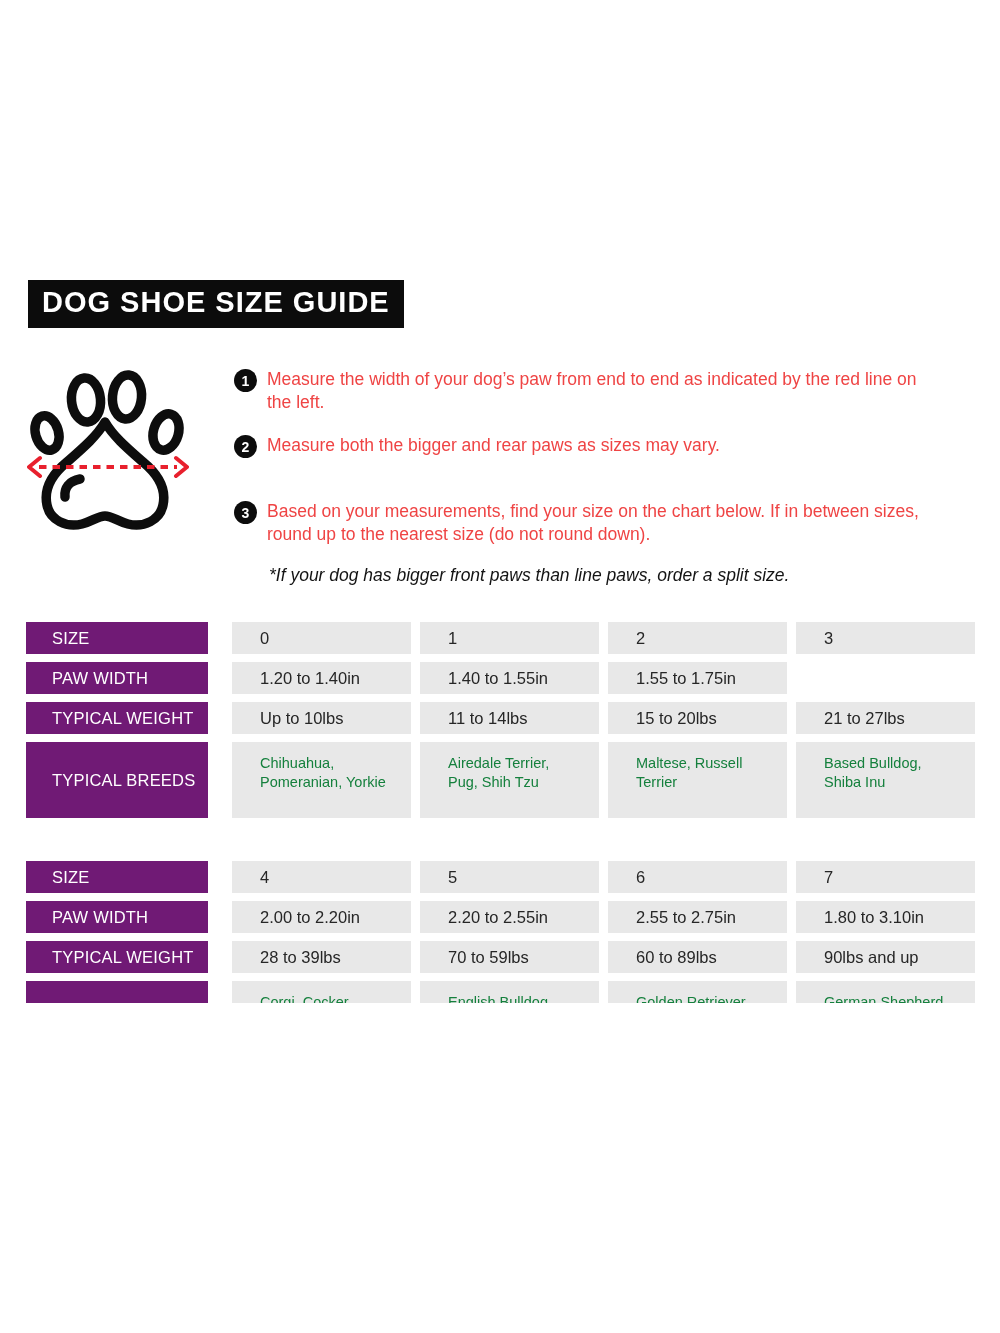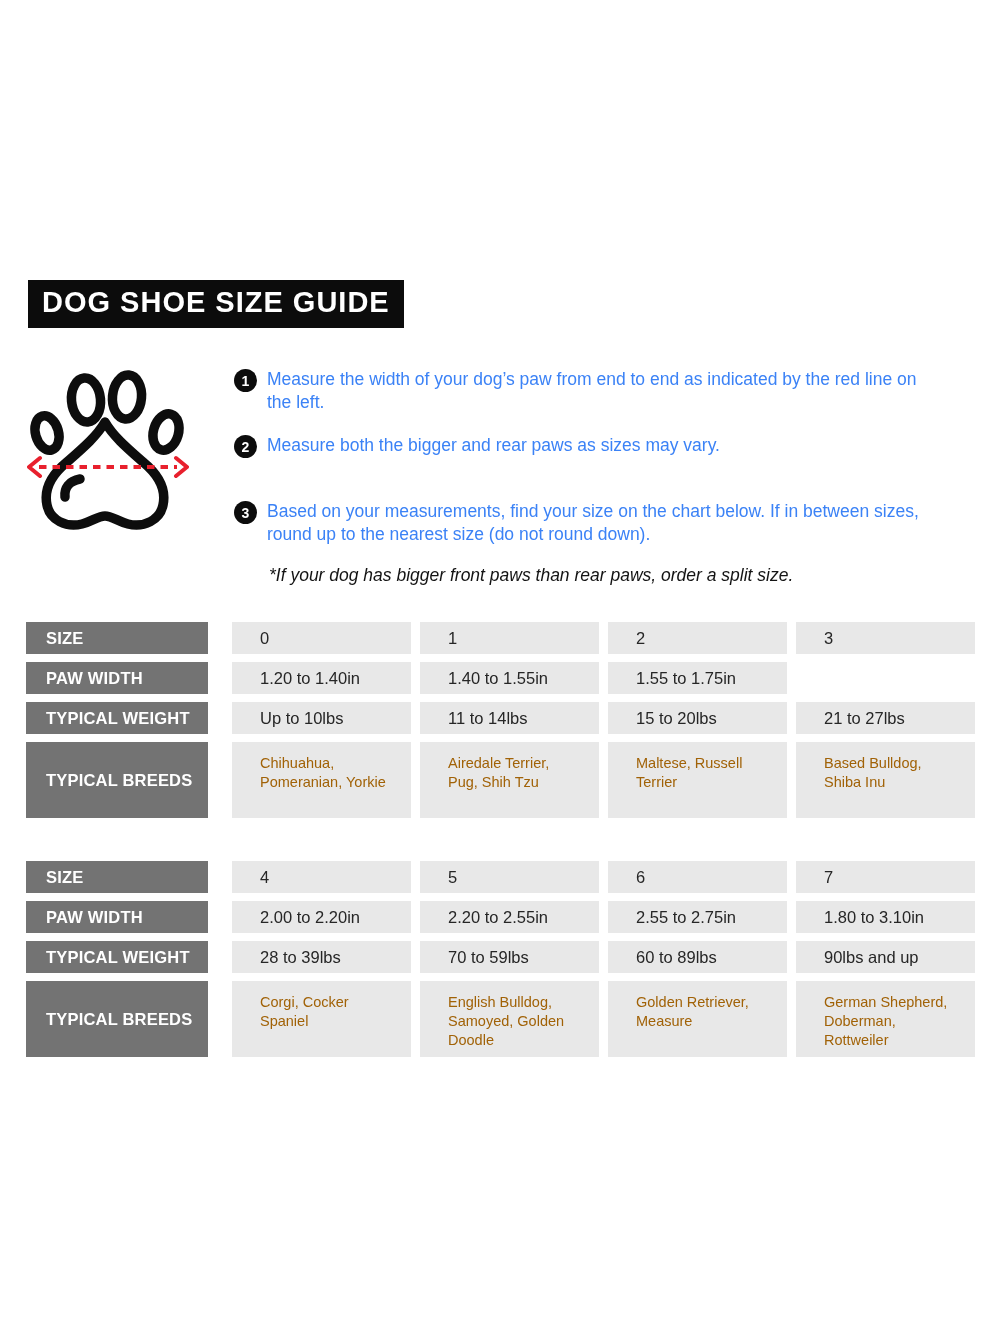--- a/index.html
+++ b/index.html
@@ -1,19 +1,19 @@
 <!DOCTYPE html>
 <html><head>
 <meta charset="utf-8">
 <style>
   html, body { margin: 0; padding: 0; background: #ffffff; }
   .page {
     position: relative;
     width: 1000px;
-    height: 1333px;
+    height: 1003px;
     background: #ffffff;
     font-family: "Liberation Sans", sans-serif;
     color: #151515;
     overflow: hidden;
   }
   .title-box {
     position: absolute;
     left: 28px;
     top: 280px;
     background: #0c0c0c;
@@ -49,46 +49,46 @@
     font-weight: 700;
     font-size: 14px;
     display: flex;
     align-items: center;
     justify-content: center;
     margin-top: 1px;
   }
   .step-text {
     font-size: 17.5px;
     line-height: 22.5px;
-    color: #3b82f6;
+    color: #ef4444;
     max-width: 660px;
   }
   .note {
     position: absolute;
     left: 269px;
     top: 565px;
     font-style: italic;
     font-size: 17.5px;
     color: #141414;
   }
   .size-table { position: absolute; left: 26px; }
   .table-1 { top: 622px; }
   .table-2 { top: 861px; }
   .trow { display: flex; margin-bottom: 8px; }
   .lbl {
     width: 182px;
     height: 32px;
-    background: #737373;
+    background: #701a75;
     color: #ffffff;
-    font-weight: 700;
+    font-weight: 400;
     font-size: 16.5px;
     letter-spacing: 0.2px;
     display: flex;
     align-items: center;
-    padding-left: 20px;
+    padding-left: 26px;
     box-sizing: border-box;
     margin-right: 24px;
     flex: 0 0 auto;
   }
   .cell {
     width: 179px;
     height: 32px;
     background: #e8e8e8;
     color: #262626;
     font-size: 16.5px;
@@ -101,21 +101,21 @@
   }
   .trow .cell:last-child { margin-right: 0; }
   .trow.breeds .lbl { height: 76px; }
   .trow.breeds .cell {
     height: 76px;
     align-items: flex-start;
     padding-top: 12px;
     padding-right: 24px;
     font-size: 14.5px;
     line-height: 19px;
-    color: #a16207;
+    color: #15803d;
   }
 </style>
 </head>
 <body>
 
 <div class="page">
 
   <div class="title-box">DOG SHOE SIZE GUIDE</div>
 
   <svg class="paw-svg" width="162" height="170" viewBox="0 0 162 170">
@@ -140,21 +140,21 @@
   </div>
   <div class="step step-2">
     <span class="badge">2</span>
     <span class="step-text">Measure both the bigger and rear paws as sizes may vary.</span>
   </div>
   <div class="step step-3">
     <span class="badge">3</span>
     <span class="step-text">Based on your measurements, find your size on the chart below. If in between sizes, round up to the nearest size (do not round down).</span>
   </div>
 
-  <div class="note">*If your dog has bigger front paws than rear paws, order a split size.</div>
+  <div class="note">*If your dog has bigger front paws than line paws, order a split size.</div>
 
   <div class="size-table table-1">
     <div class="trow">
       <div class="lbl">SIZE</div>
       <div class="cell">0</div>
       <div class="cell">1</div>
       <div class="cell">2</div>
       <div class="cell">3</div>
     </div>
     <div class="trow">

